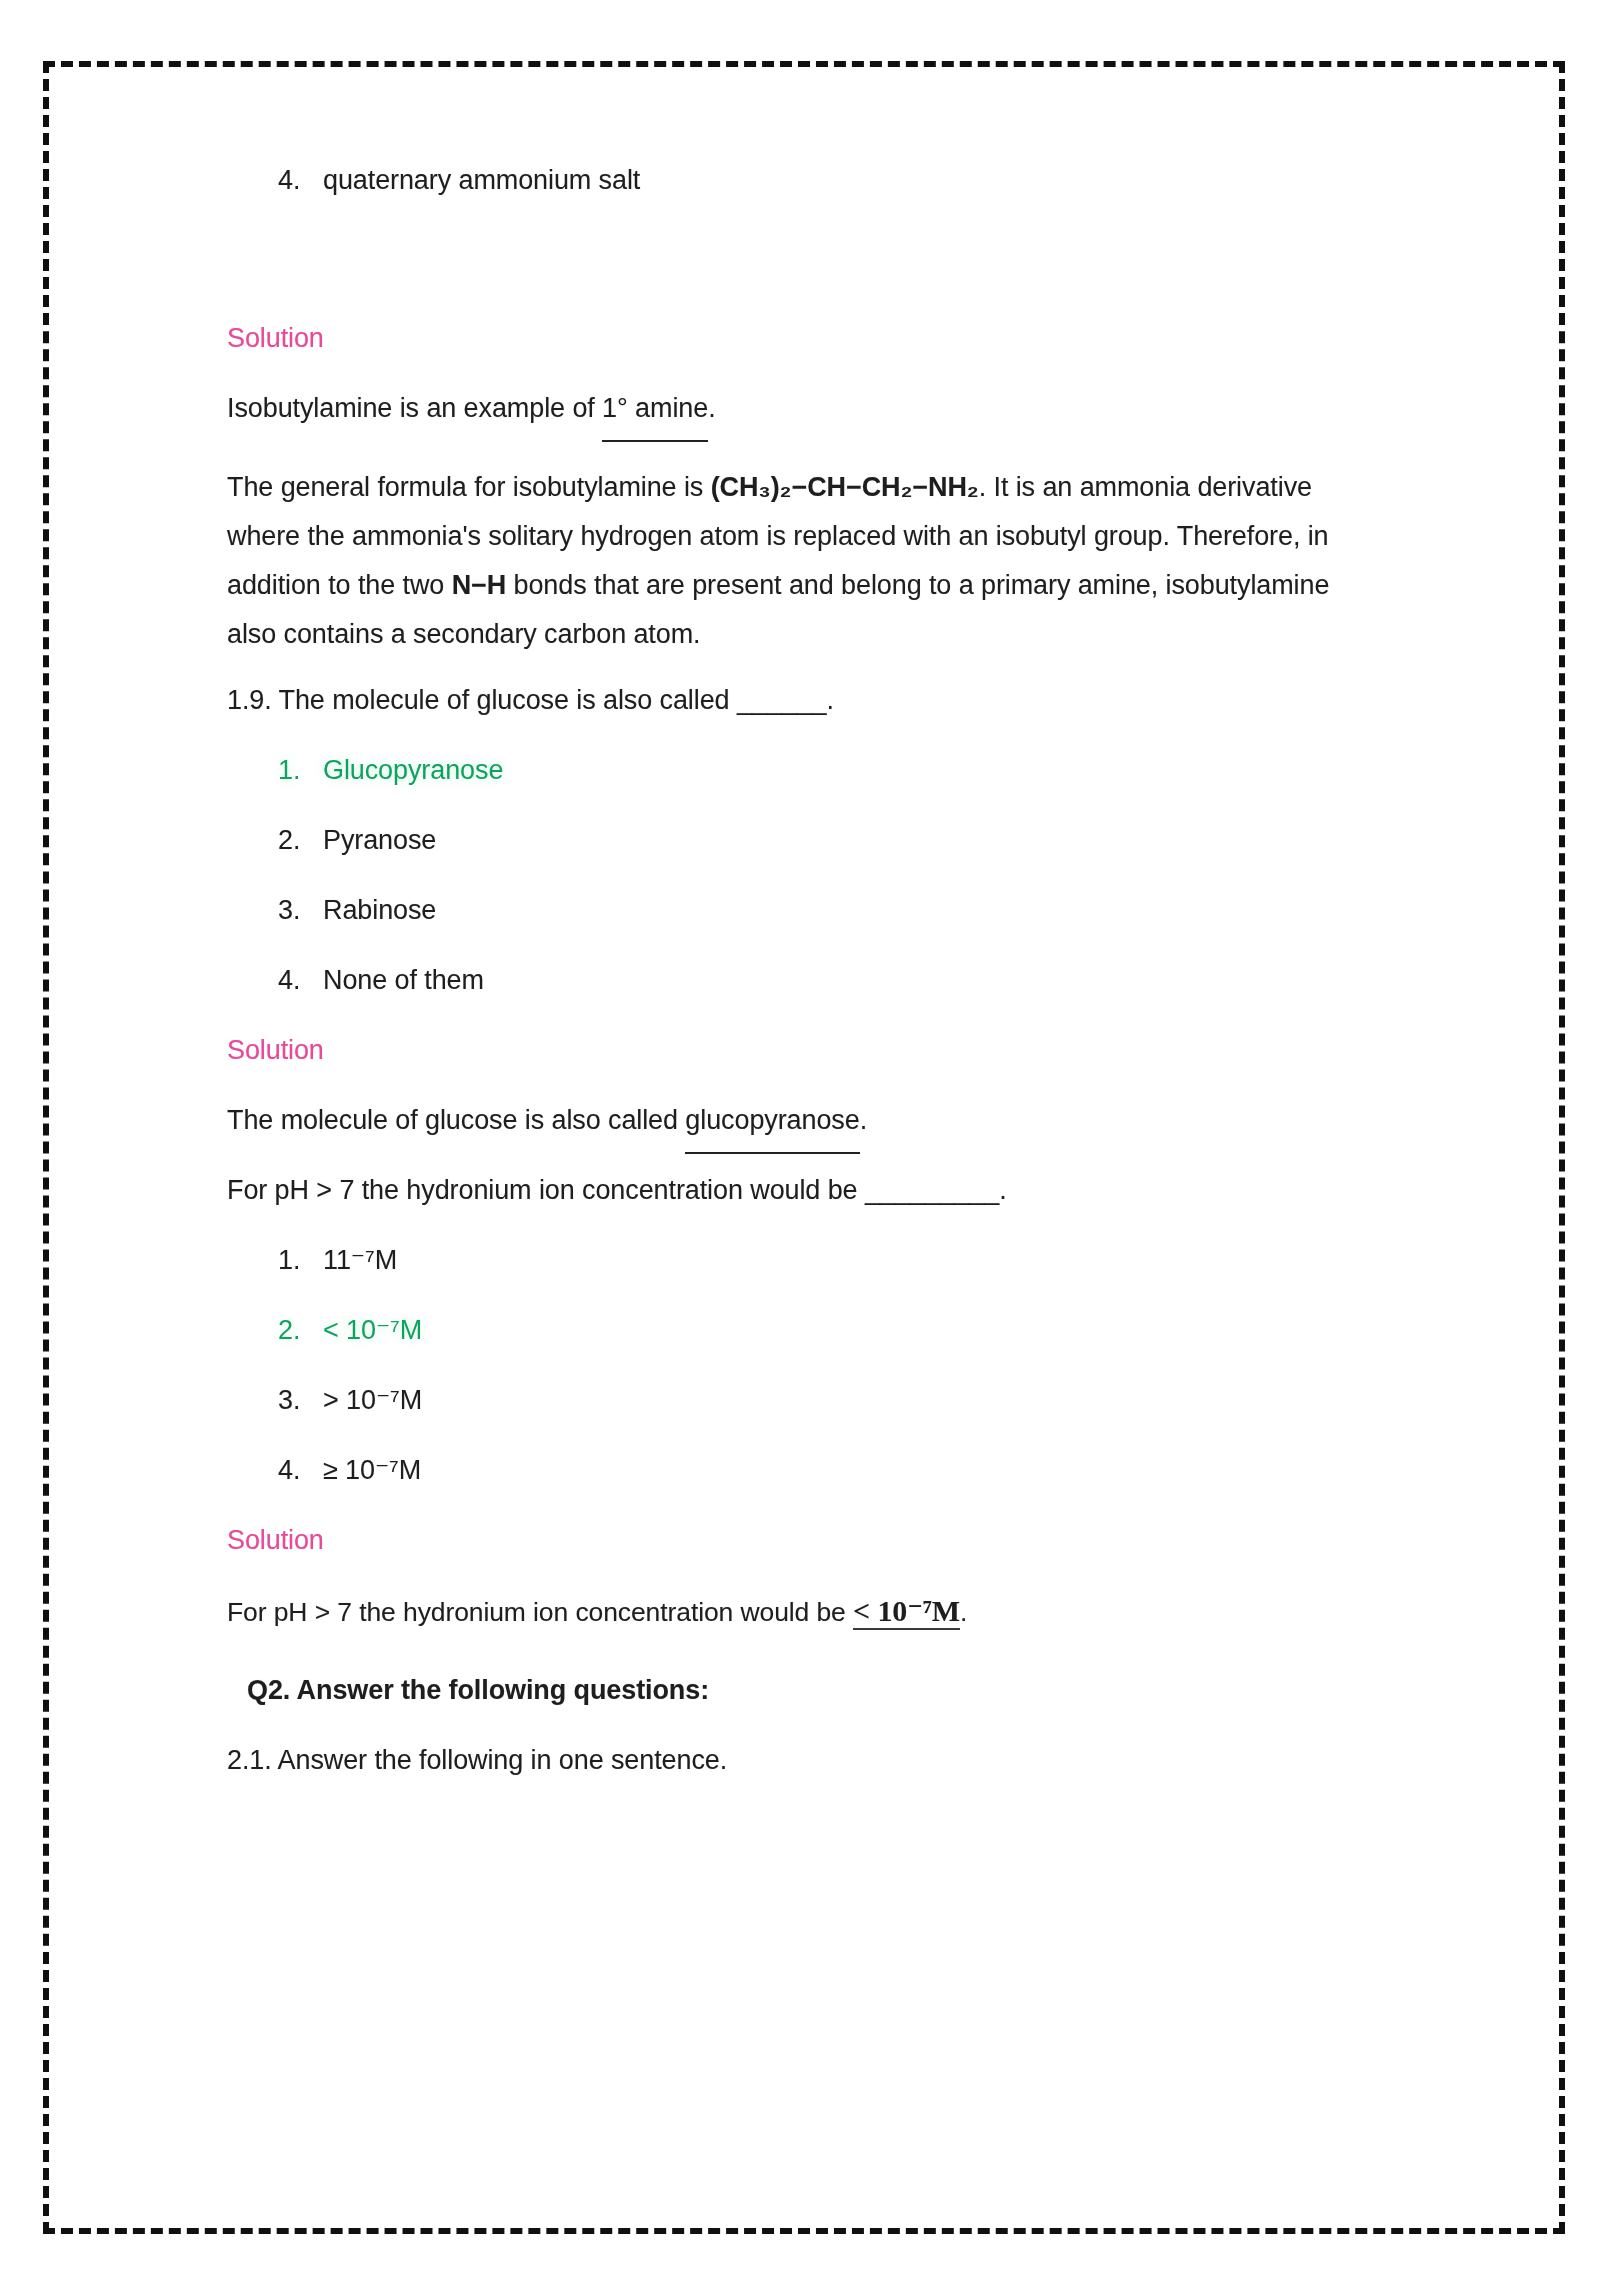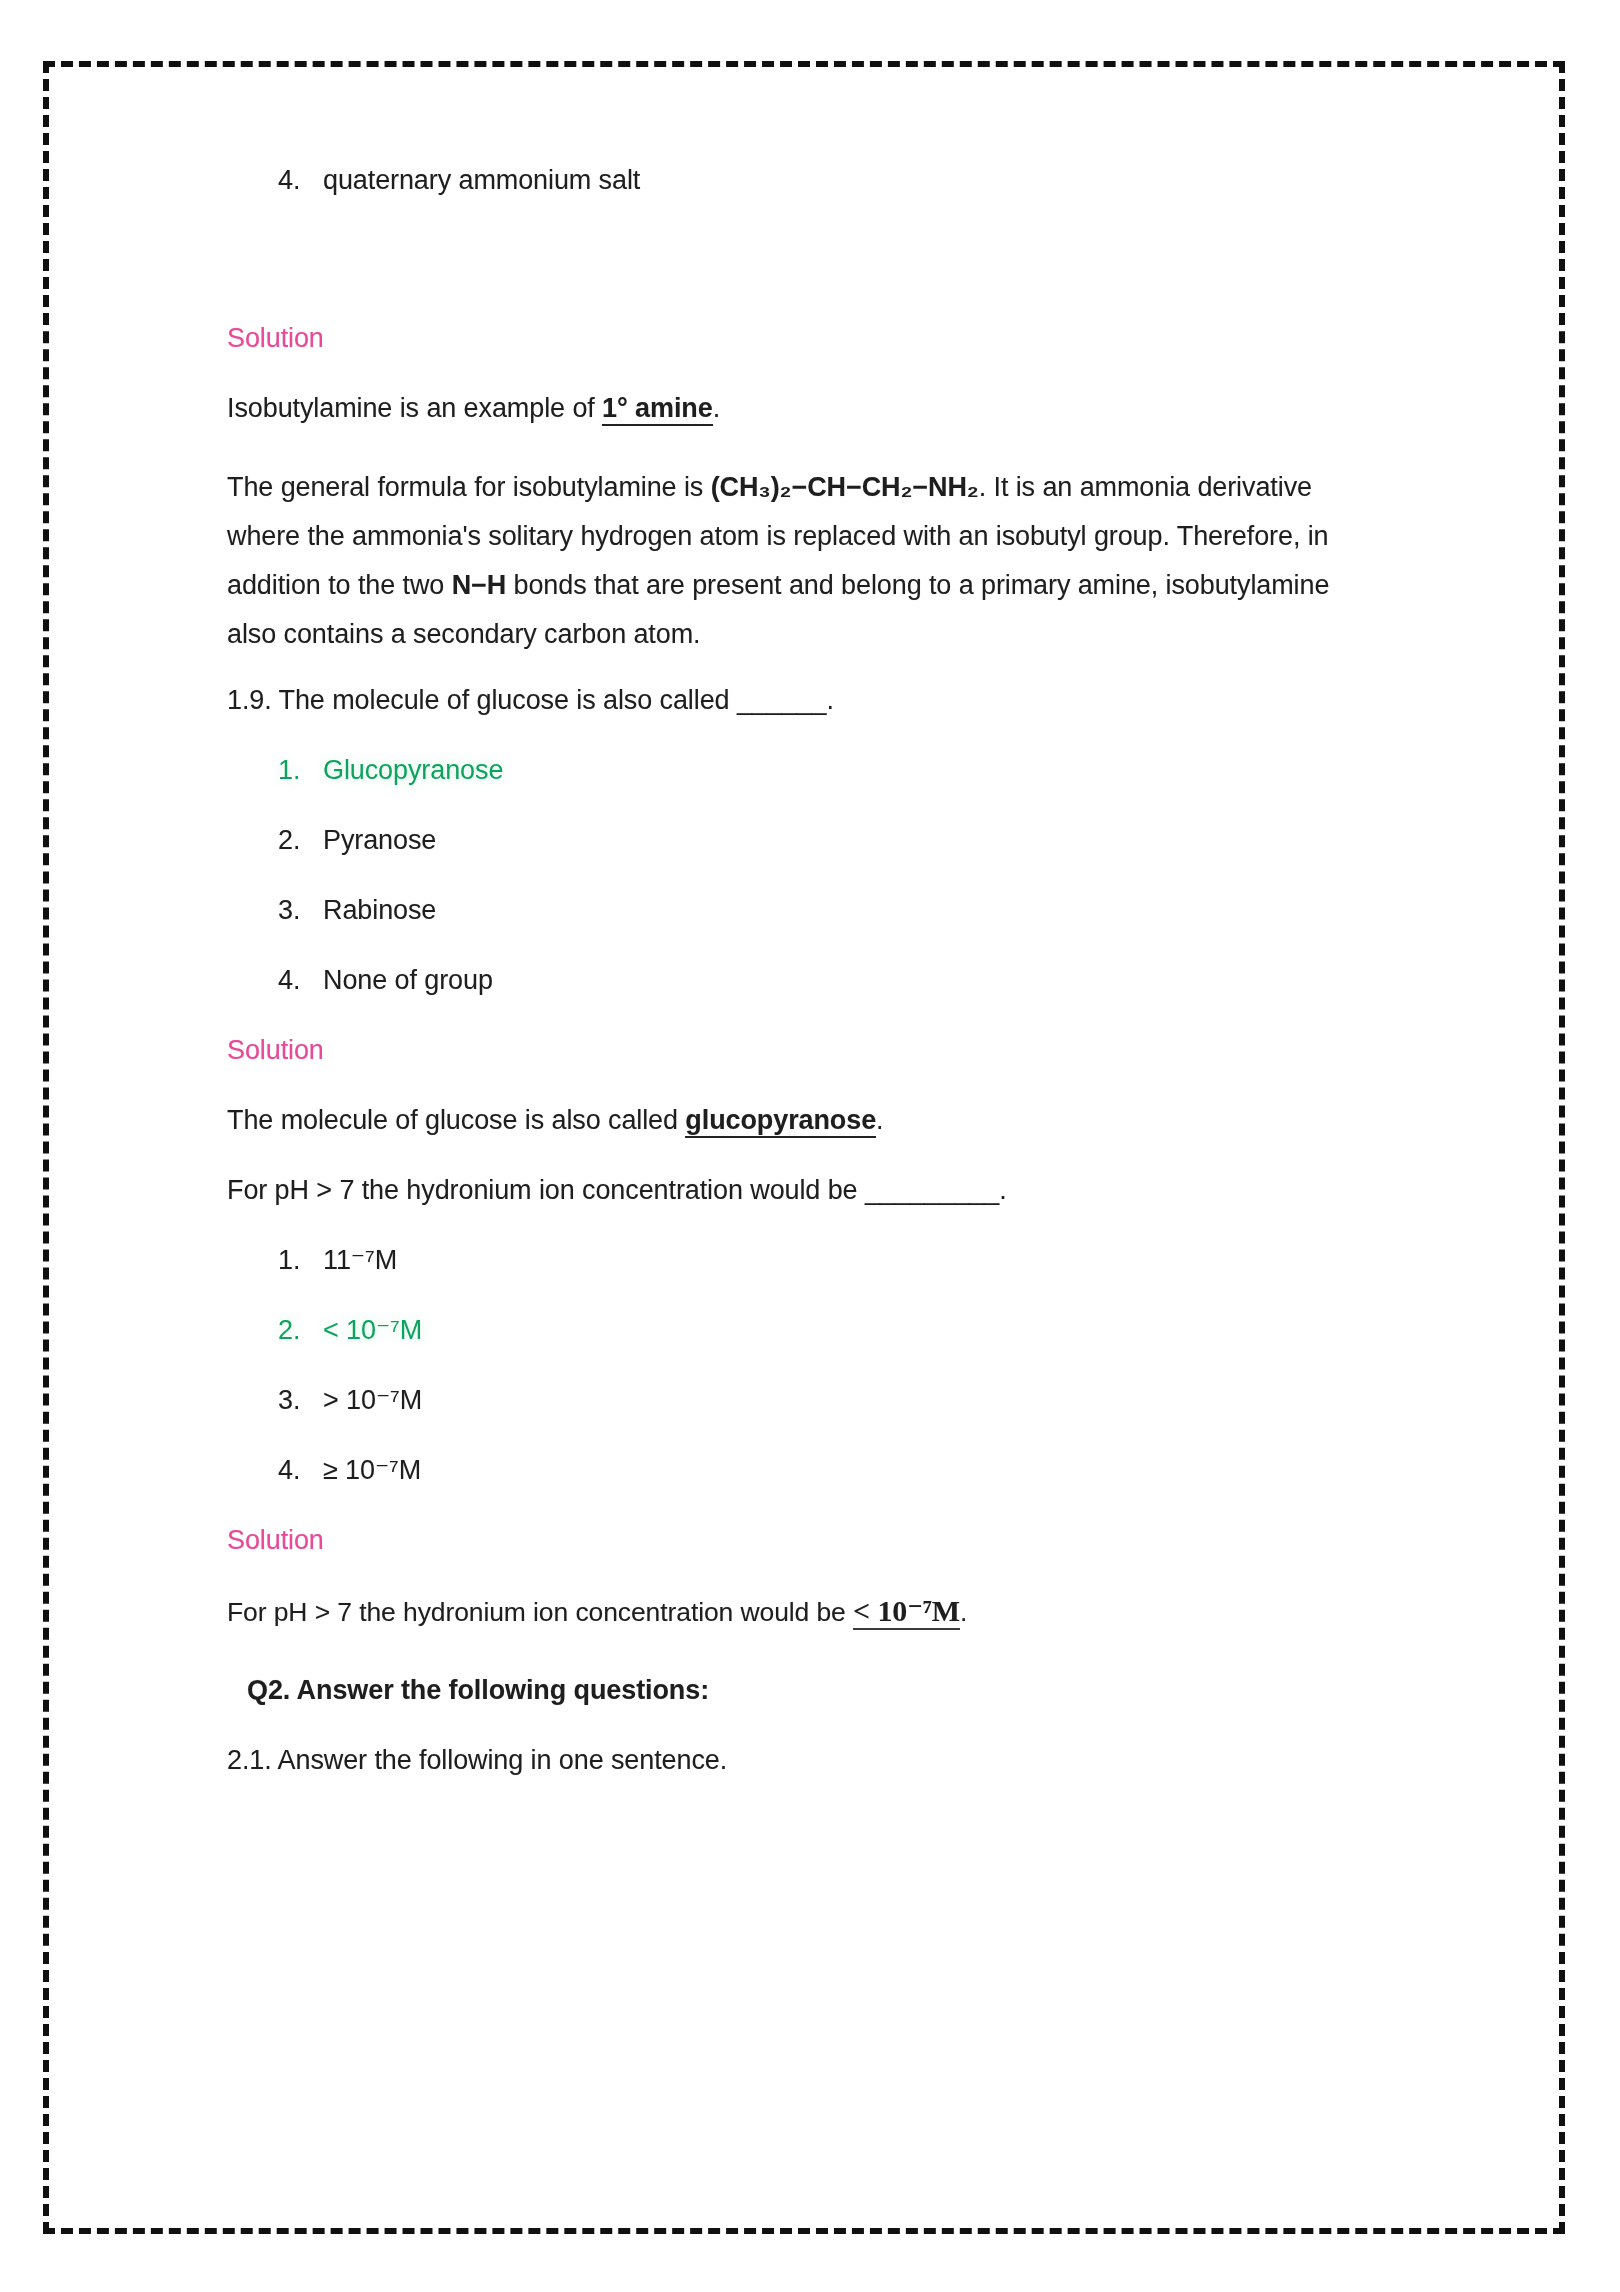--- a/index.html
+++ b/index.html
@@ -21,21 +21,21 @@
     left:227px;top:165px;width:1157px;
     font-size:27px;
     line-height:31px;
     letter-spacing:-0.1px;
     text-shadow:0 0 1px rgba(30,30,30,0.22);
   }
   .content > *{margin:0 0 39px 0;padding:0;}
   .red{color:#ec4899;}
   .q-num{font-weight:400;}
   .bold{font-weight:700;}
-  .em{font-weight:700;border-bottom:2.9px solid #222;padding-bottom:1px;}
+  .em{font-weight:400;border-bottom:2.9px solid #222;padding-bottom:17px;}
   .para{line-height:49px;margin-bottom:25.5px;}
   .opt-list{list-style:none;margin:0 0 0 51px;padding:0;}
   .opt{display:flex;margin:0 0 39px 0;}
   .opt .num{width:45px;flex:none;}
   .item4{margin-left:51px;margin-bottom:127px;}
   .correct{color:#0da25d;text-shadow:0 0 11.8px rgba(110,230,170,0.35);}
   .math-line{font-size:26.5px;margin-bottom:47px;}
   .math-em{
     font-family:"Liberation Serif","DejaVu Serif",serif;
     font-weight:700;font-size:30px;
@@ -72,21 +72,21 @@
     <li class="opt">
       <span class="num">2.</span>
       <span class="lbl">Pyranose</span>
     </li>
     <li class="opt">
       <span class="num">3.</span>
       <span class="lbl">Rabinose</span>
     </li>
     <li class="opt">
       <span class="num">4.</span>
-      <span class="lbl">None of group</span>
+      <span class="lbl">None of them</span>
     </li>
   </ol>
 
   <p class="red">Solution</p>
 
   <p><span>The molecule of glucose is also called </span><span class="em">glucopyranose</span><span>.</span></p>
 
 
   <p>For pH &gt; 7 the hydronium ion concentration would be _________.</p>
 

